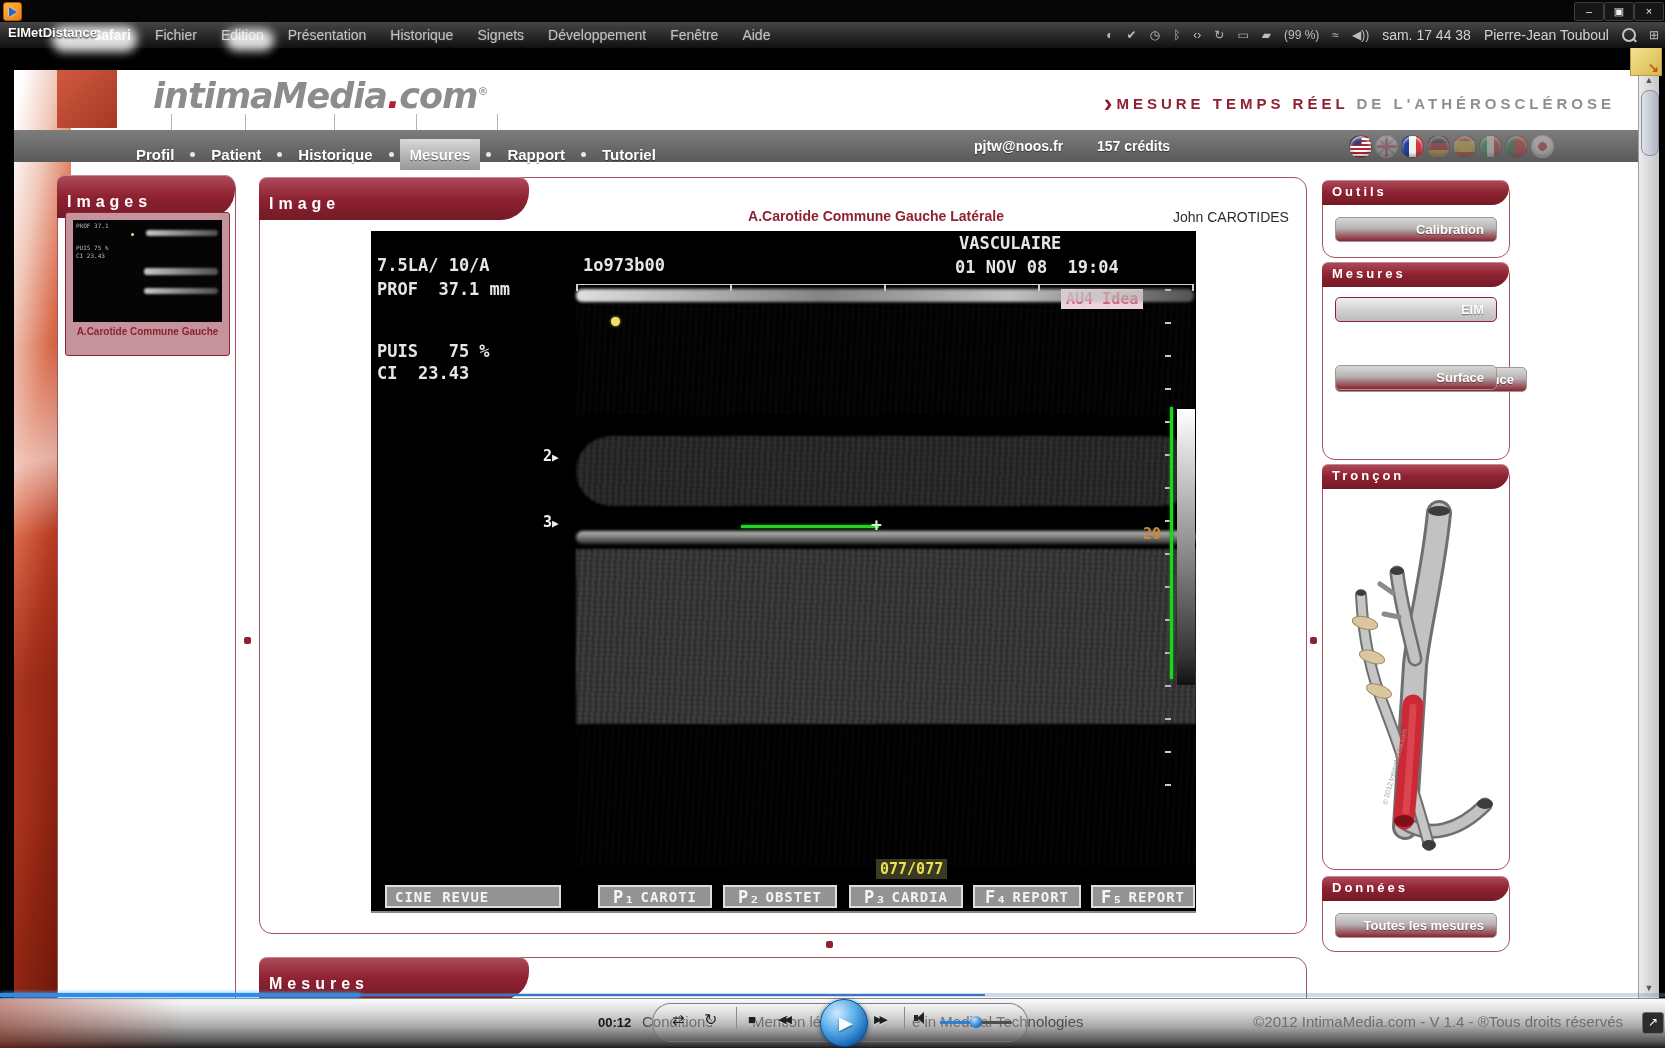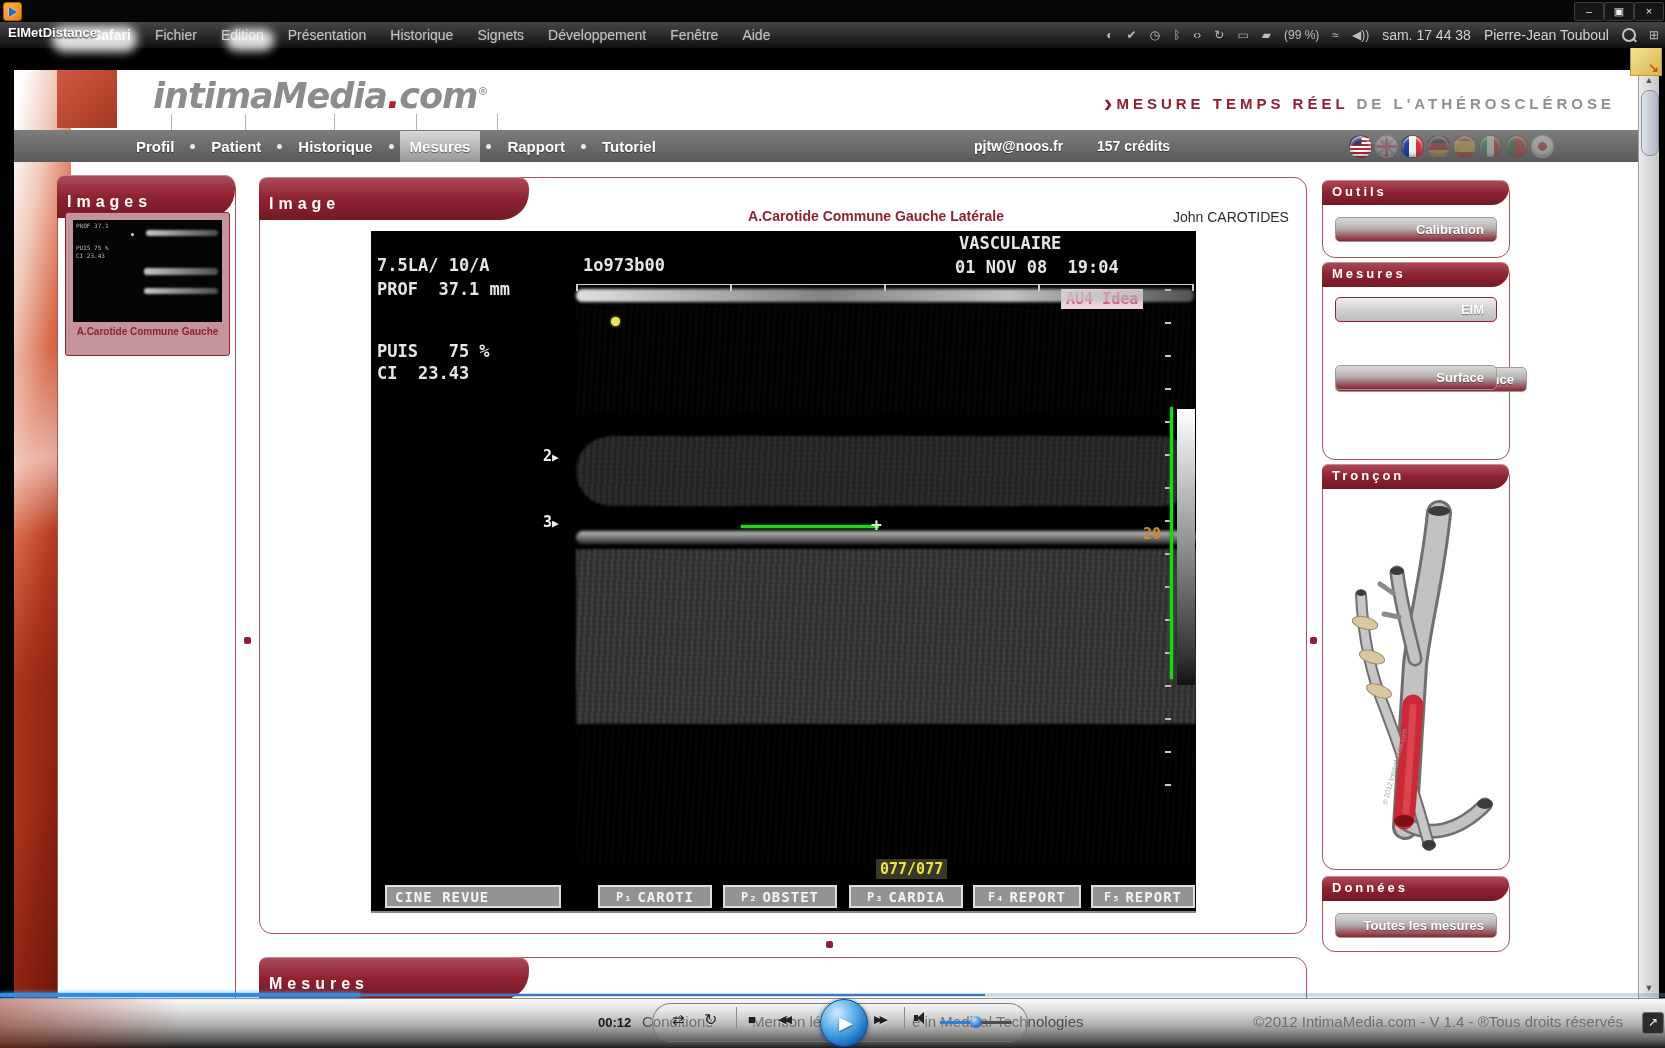--- a/index.html
+++ b/index.html
@@ -49,21 +49,21 @@
     font-size:35px;color:#8c8c8c;letter-spacing:-1px;margin-left:27px;}
   .logo .dot{color:#b01f2e;}
   .logo .reg{font-size:11px;vertical-align:super;color:#9a9a9a;}
   .tagline{right:43px;top:18px;font-size:15px;letter-spacing:4px;font-weight:bold;white-space:nowrap;}
   .tagline .chev{color:#8f2231;font-size:26px;letter-spacing:0;vertical-align:-3px;margin-right:4px;}
   .tagline .t-red{color:#8f2231;}
   .tagline .t-gray{color:#8f8f8f;}
 
   
   .nav{left:0;top:60px;width:1644px;height:32px;background:linear-gradient(180deg,#7d7d7d,#5a5a5a);}
-  .nav-items{position:absolute;left:112px;top:0;height:32px;display:flex;align-items:center;}
+  .nav-items{position:absolute;left:112px;top:0;height:48px;display:flex;align-items:center;}
   .nav-item{color:#fff;font-size:15px;font-weight:bold;padding:7px 10px;text-shadow:0 1px 1px rgba(0,0,0,.5);}
   .nav-item.active{background:linear-gradient(180deg,#d9d9d9,#979797);border-radius:1px;}
   .nav-sep{width:5px;height:5px;border-radius:50%;background:#e8e8e8;margin:0 6px;}
   .tick{width:1px;height:16px;background:#b3b3b3;top:44px;}
   .nav-right{position:absolute;top:0;height:32px;display:flex;align-items:center;color:#fff;
     font-size:14px;font-weight:bold;text-shadow:0 1px 1px rgba(0,0,0,.5);}
   .flags{position:absolute;left:1335px;top:5px;display:flex;gap:3px;}
   .flag{width:21px;height:21px;border-radius:50%;border:1px solid rgba(0,0,0,.2);
     box-shadow:inset 0 2px 3px rgba(255,255,255,.75),inset 0 -2px 3px rgba(0,0,0,.3);background-repeat:no-repeat;}
   .flag.dim{opacity:.38;}
@@ -112,21 +112,21 @@
     repeating-linear-gradient(93deg,rgba(255,255,255,.15) 0 2px,transparent 2px 6px),
     repeating-linear-gradient(2deg,rgba(255,255,255,.10) 0 1px,transparent 1px 5px);
     filter:blur(1px);}
   .us-ruler{background:repeating-linear-gradient(90deg,#cfcfcf 0 2px,transparent 2px 154px);}
   .us-ruler::before{content:"";position:absolute;left:0;top:0;width:100%;height:1px;background:#cfcfcf;}
   .vticks{background:repeating-linear-gradient(180deg,#c9c9c9 0 2px,transparent 2px 33px);}
   .grayscale{background:linear-gradient(180deg,#fff,#9a9a9a 45%,#333 90%,#111);}
   .us-btn{position:absolute;top:654px;height:23px;background:#939393;border:2px solid #dedede;
     color:#f4f4f4;font-family:"DejaVu Sans Mono",monospace;font-size:14px;font-weight:bold;
     display:flex;align-items:center;justify-content:center;letter-spacing:1px;box-sizing:border-box;}
-  .us-btn .pfx{font-size:12px;margin-right:5px;}
+  .us-btn .pfx{font-size:17px;margin-right:5px;}
   .counter{color:#ece24a;background:#3a3a24;font-size:15px;font-weight:bold;padding:1px 4px;
     font-family:"DejaVu Sans Mono",monospace;}
   .preset{color:#d45070;background:#eed4db;font-size:15px;font-weight:bold;padding:1px 5px;
     font-family:"DejaVu Sans Mono",monospace;}
   .marker{color:#f0f0f0;font-size:15px;font-weight:bold;font-family:"DejaVu Sans Mono",monospace;}
   .marker .arr{font-size:11px;}
 
   
   .scrollbar{left:1638px;top:70px;width:20px;height:928px;background:linear-gradient(90deg,#ececec,#c6c6c6);
     border-left:1px solid #9c9c9c;z-index:22;}

